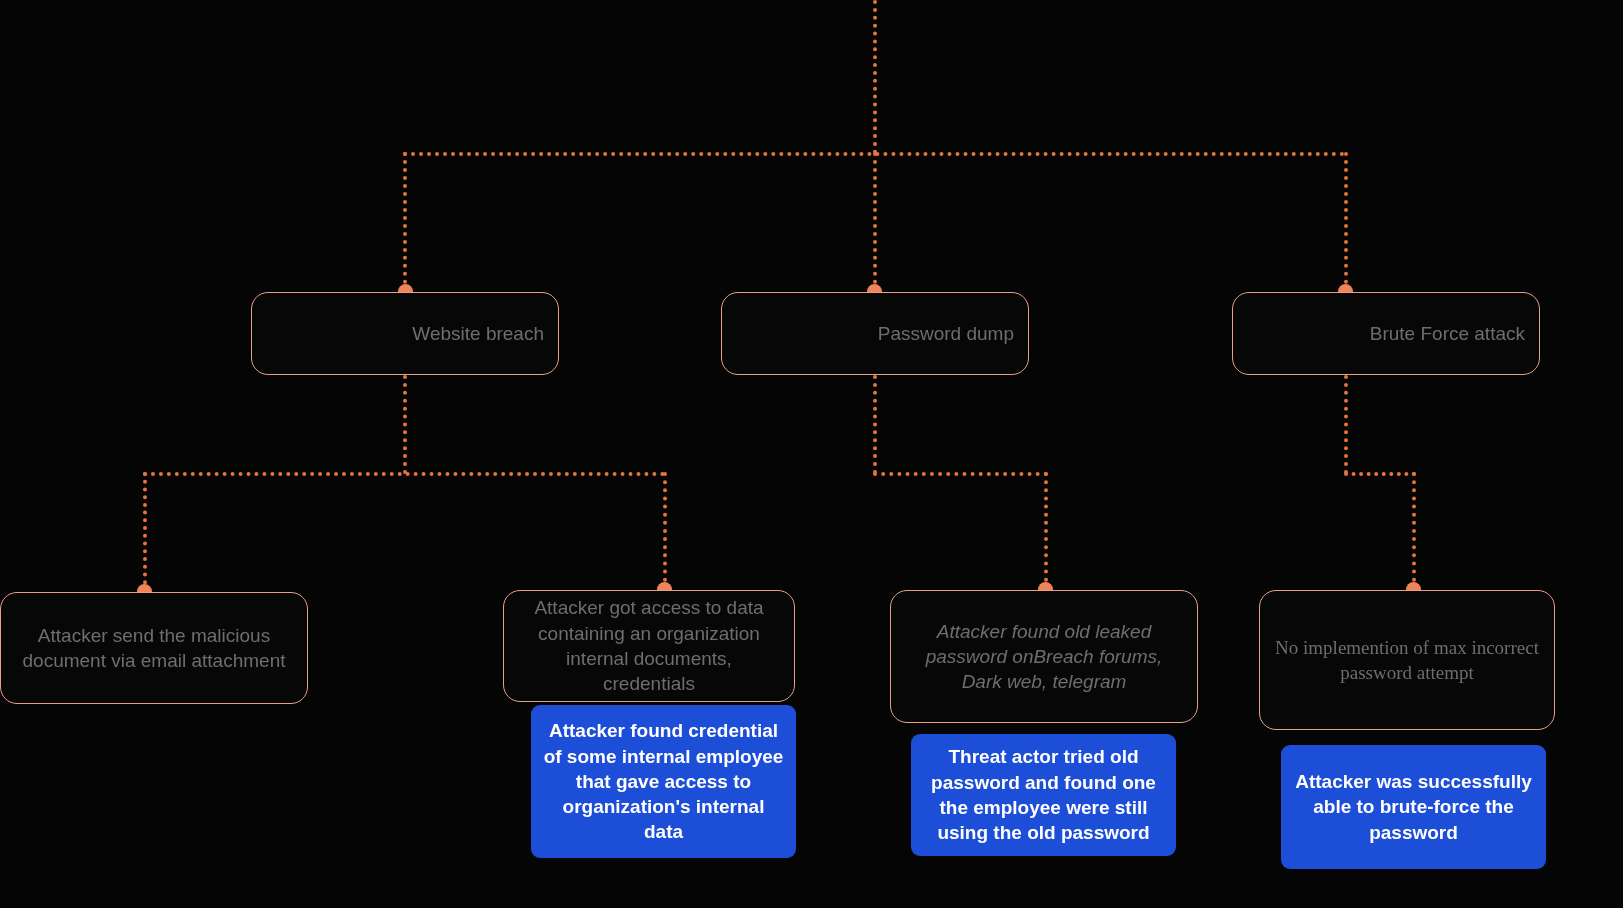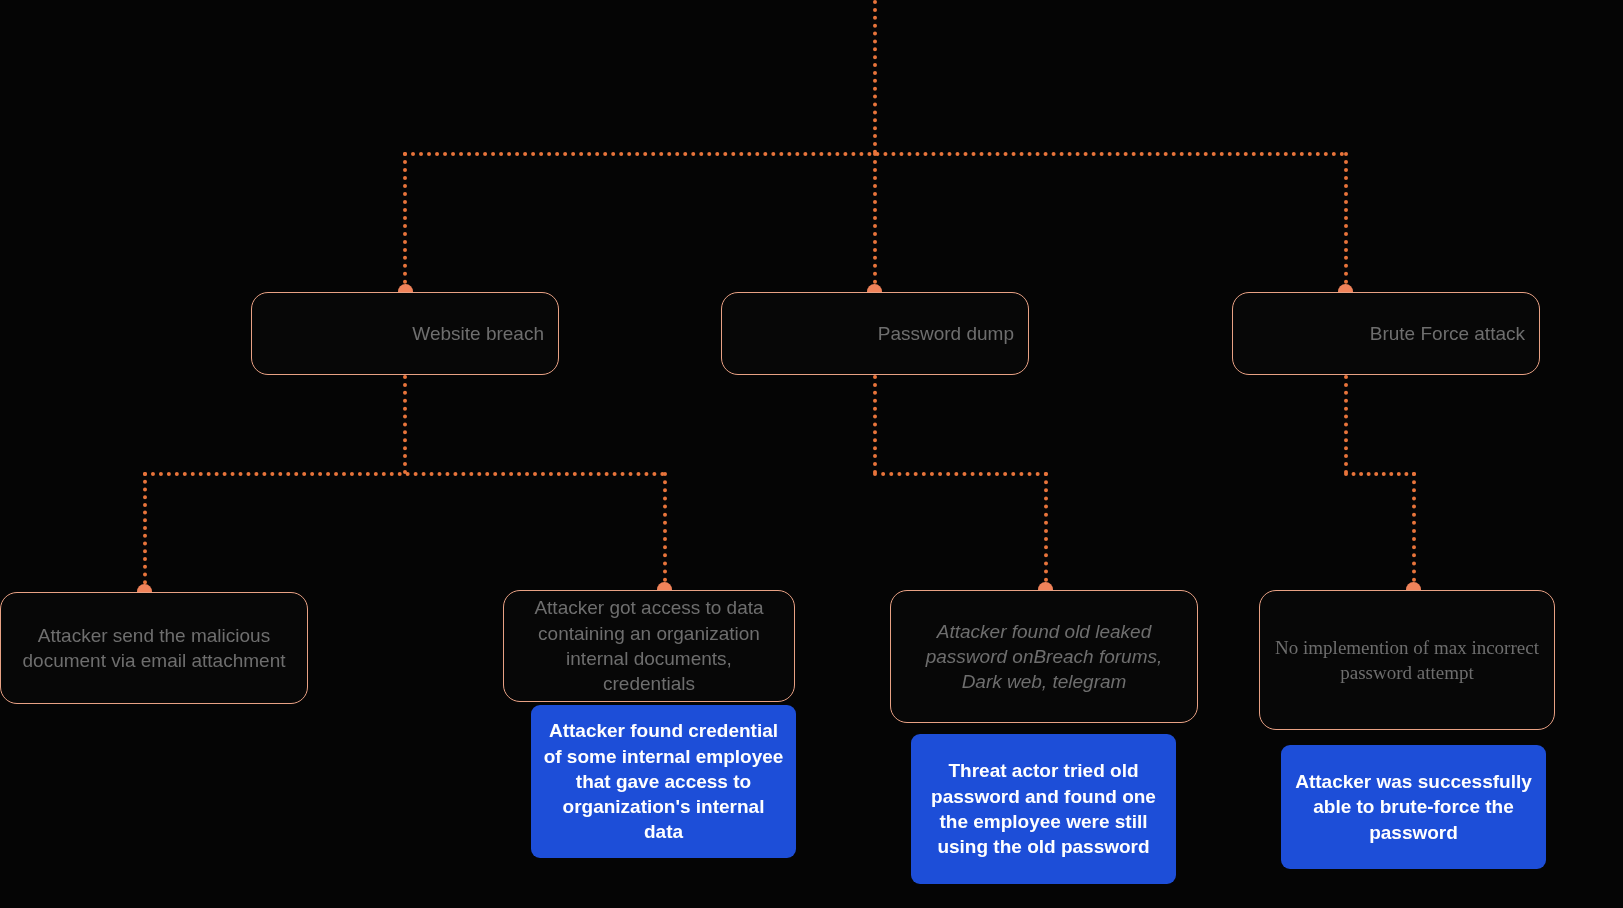--- a/index.html
+++ b/index.html
@@ -137,21 +137,21 @@
 
   <div class="dot" style="left:1406px; top:582px;"></div>
   <div class="node leaf" style="left:1259px; top:590px; width:296px; height:140px;font-family:Liberation Serif, serif;">
     <span>No implemention of max incorrect password attempt</span>
   </div>
 
   <div class="card" style="left:531px; top:705px; width:265px; height:153px;">
     <span>Attacker found credential of some internal employee that gave access to organization's internal data</span>
   </div>
 
-  <div class="card" style="left:911px; top:734px; width:265px; height:150px;">
+  <div class="card" style="left:911px; top:734px; width:265px; height:122px;">
     <span>Threat actor tried old password and found one the employee were still using the old password</span>
   </div>
 
   <div class="card" style="left:1281px; top:745px; width:265px; height:124px;">
     <span>Attacker was successfully able to brute-force the password</span>
   </div>
 
 </div>
 
 </body></html>

